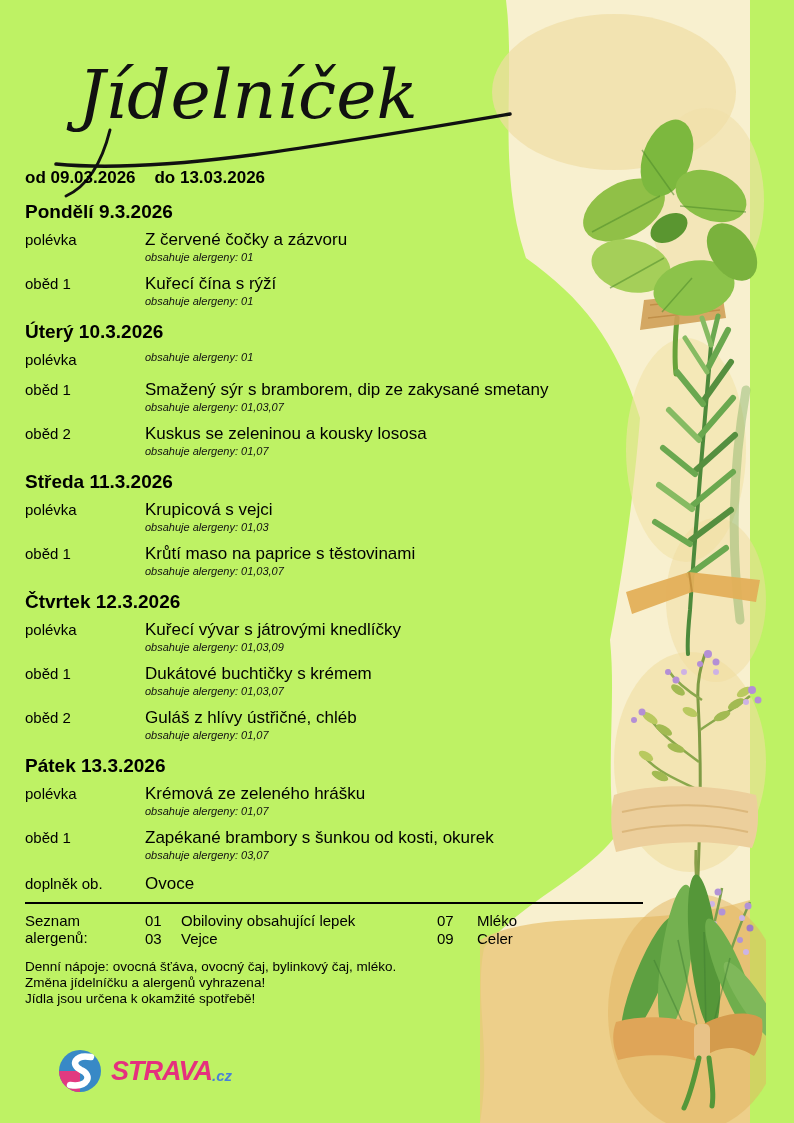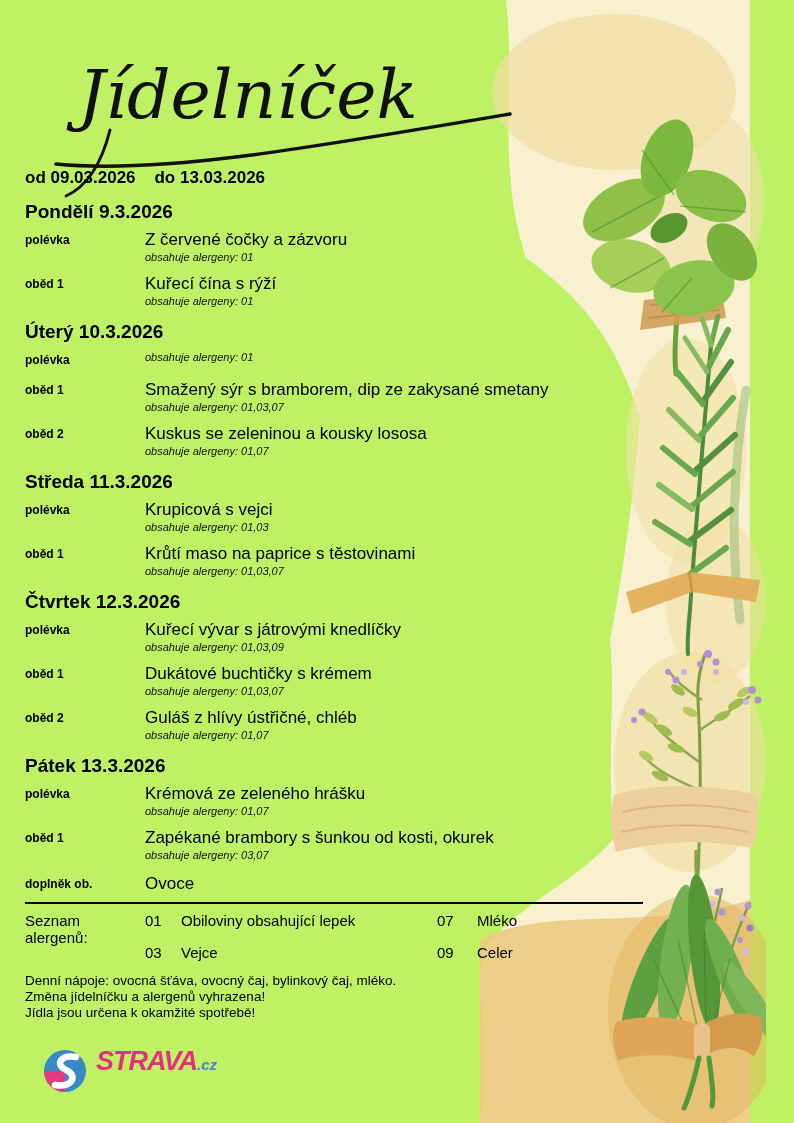--- a/index.html
+++ b/index.html
@@ -5,32 +5,32 @@
   html,body{margin:0;padding:0;background:#fff;}
   .page{position:relative;width:794px;height:1123px;background:#bef264;overflow:hidden;
         font-family:"Liberation Sans",sans-serif;color:#000;}
   .artwork{position:absolute;right:28px;top:0;width:302px;height:1123px;pointer-events:none;}
   .title-svg{position:absolute;left:48px;top:38px;pointer-events:none;}
   .content{position:absolute;left:25px;top:168px;width:625px;}
   .date-range{font-weight:bold;font-size:17px;white-space:pre;}
   .day{margin-top:12px;}
   .day-name{font-weight:bold;font-size:19px;line-height:23px;margin-bottom:7px;}
   .row{display:flex;margin-bottom:10px;}
-  .row-label{width:120px;flex-shrink:0;font-weight:bold;font-size:12px;line-height:20px;}
+  .row-label{width:120px;flex-shrink:0;font-weight:normal;font-size:15px;line-height:20px;}
   .dish-block{flex:1;}
   .dish{font-size:17px;line-height:20px;}
   .allergens{font-size:11px;font-style:italic;line-height:13px;margin-top:1px;color:#111;}
   .supplement{margin-top:12px;margin-bottom:0;align-items:center;}
   .divider{border-top:2px solid #000;width:618px;margin-top:8px;}
   .legend{display:flex;font-size:15px;line-height:17px;margin-top:8px;}
   .legend-label{width:120px;flex-shrink:0;}
-  .legend-grid{display:grid;grid-template-columns:36px 256px 40px auto;row-gap:15px;}
+  .legend-grid{display:grid;grid-template-columns:36px 256px 40px auto;row-gap:1px;}
   .notes{font-size:13.5px;line-height:15px;margin-top:12px;}
   .notes div{margin-bottom:1px;}
-  .logo{position:absolute;left:42px;top:1048px;display:flex;align-items:flex-start;}
+  .logo{position:absolute;left:57px;top:1048px;display:flex;align-items:center;}
   .logo-text{font-size:27px;font-weight:bold;font-style:italic;color:#e5307e;
              letter-spacing:-1px;margin-left:8px;line-height:27px;}
   .logo-tld{font-size:15px;font-weight:bold;font-style:italic;color:#4a7fd8;margin-top:8px;}
 </style>
 </head>
 <body>
 
 <div class="page">
 
   <div class="artwork">

